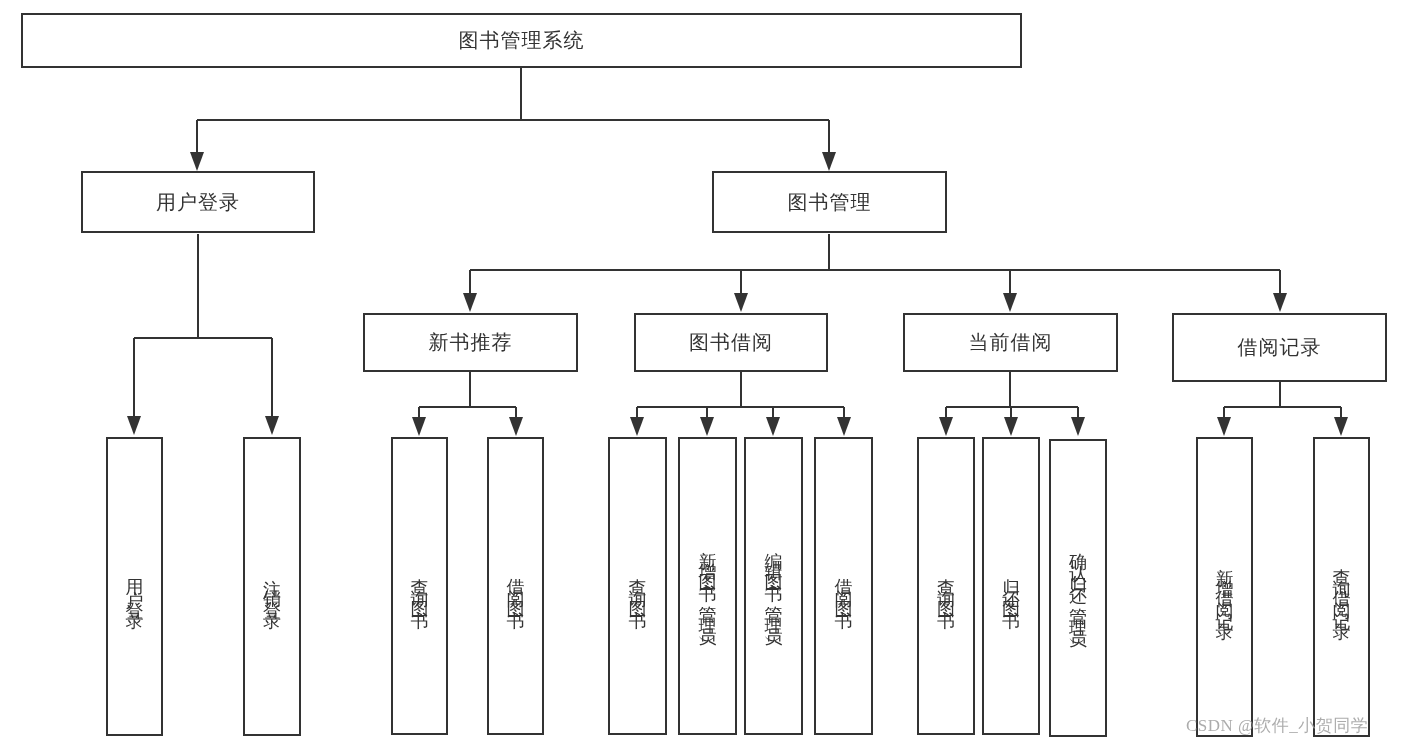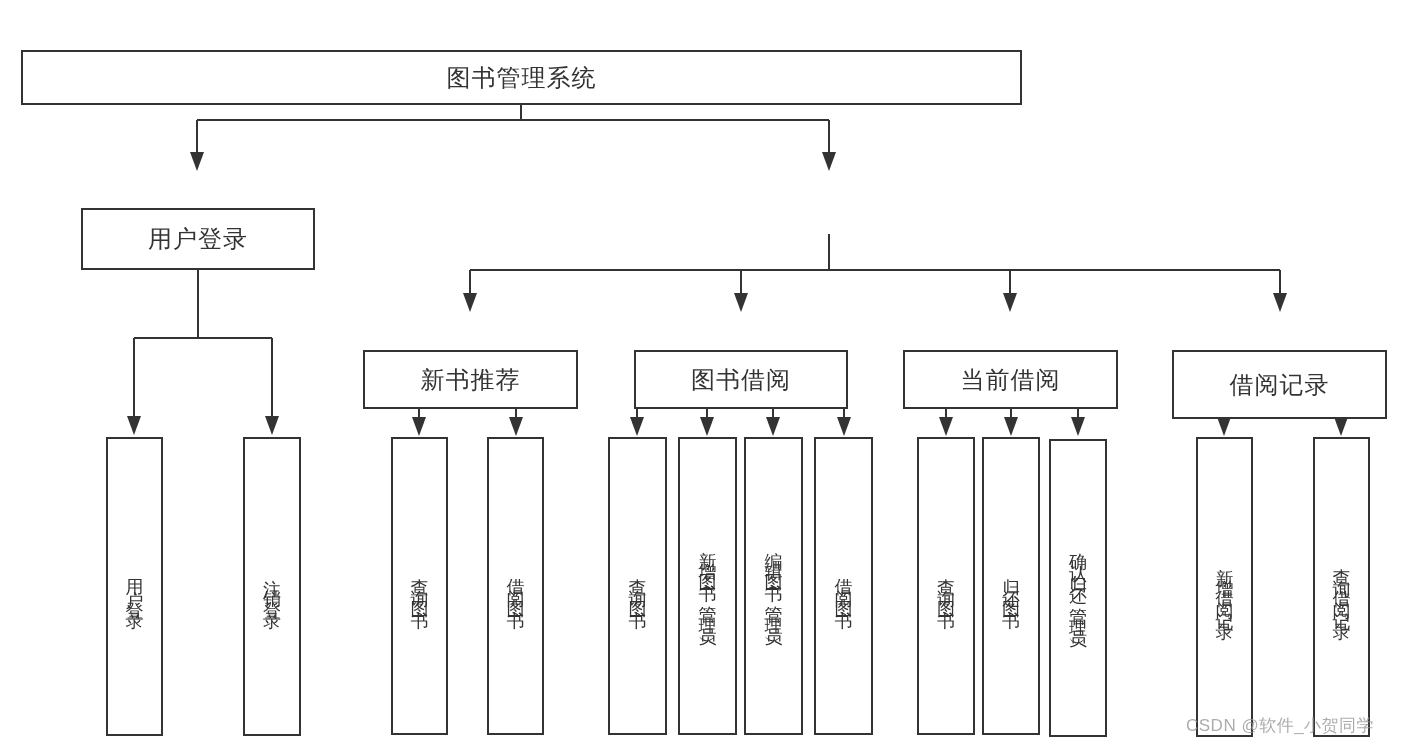--- a/index.html
+++ b/index.html
@@ -19,23 +19,22 @@
     position: absolute;
     box-sizing: border-box;
     border: 2px solid #333333;
     background: #ffffff;
     display: flex;
     align-items: center;
     justify-content: center;
     color: #333333;
   }
   .h-box {
-    font-size: 24px;
+    font-size: 20px;
     letter-spacing: 1px;
-    margin-top: 37px;
   }
   .v-box span {
     writing-mode: vertical-lr;
     text-orientation: mixed;
     font-size: 18px;
     line-height: 1;
     letter-spacing: 11px;
     white-space: nowrap;
   }
   #connectors {
@@ -101,25 +100,28 @@
     </g>
   </svg>
 
   <div class="box h-box" style="left:21px; top:13px; width:1001px; height:55px;">
     <span>图书管理系统</span>
   </div>
 
   <div class="box h-box" style="left:81px; top:171px; width:234px; height:62px;">
     <span>用户登录</span>
   </div>
+  <div class="box h-box" style="left:712px; top:171px; width:235px; height:62px;">
+    <span>图书管理</span>
+  </div>
 
   <div class="box h-box" style="left:363px; top:313px; width:215px; height:59px;font-family:Liberation Serif, serif;">
     <span>新书推荐</span>
   </div>
-  <div class="box h-box" style="left:634px; top:313px; width:214px; height:59px;">
+  <div class="box h-box" style="left:634px; top:313px; width:194px; height:59px;">
     <span>图书借阅</span>
   </div>
   <div class="box h-box" style="left:903px; top:313px; width:215px; height:59px;">
     <span>当前借阅</span>
   </div>
   <div class="box h-box" style="left:1172px; top:313px; width:215px; height:69px;">
     <span>借阅记录</span>
   </div>
 
   <div class="box v-box" style="left:106px; top:437px; width:57px; height:299px;">
@@ -159,15 +161,15 @@
     <span>确认归还（管理员）</span>
   </div>
 
   <div class="box v-box" style="left:1196px; top:437px; width:57px; height:300px;">
     <span>新增借阅记录</span>
   </div>
   <div class="box v-box" style="left:1313px; top:437px; width:57px; height:300px;">
     <span>查询借阅记录</span>
   </div>
 
-  <div id="watermark" style="color:#9b9b9b;">CSDN @软件_小贺同学</div>
+  <div id="watermark" style="color:#9b9b9b;font-family:Liberation Serif, serif;">CSDN @软件_小贺同学</div>
 
 </div>
 
 </body></html>

